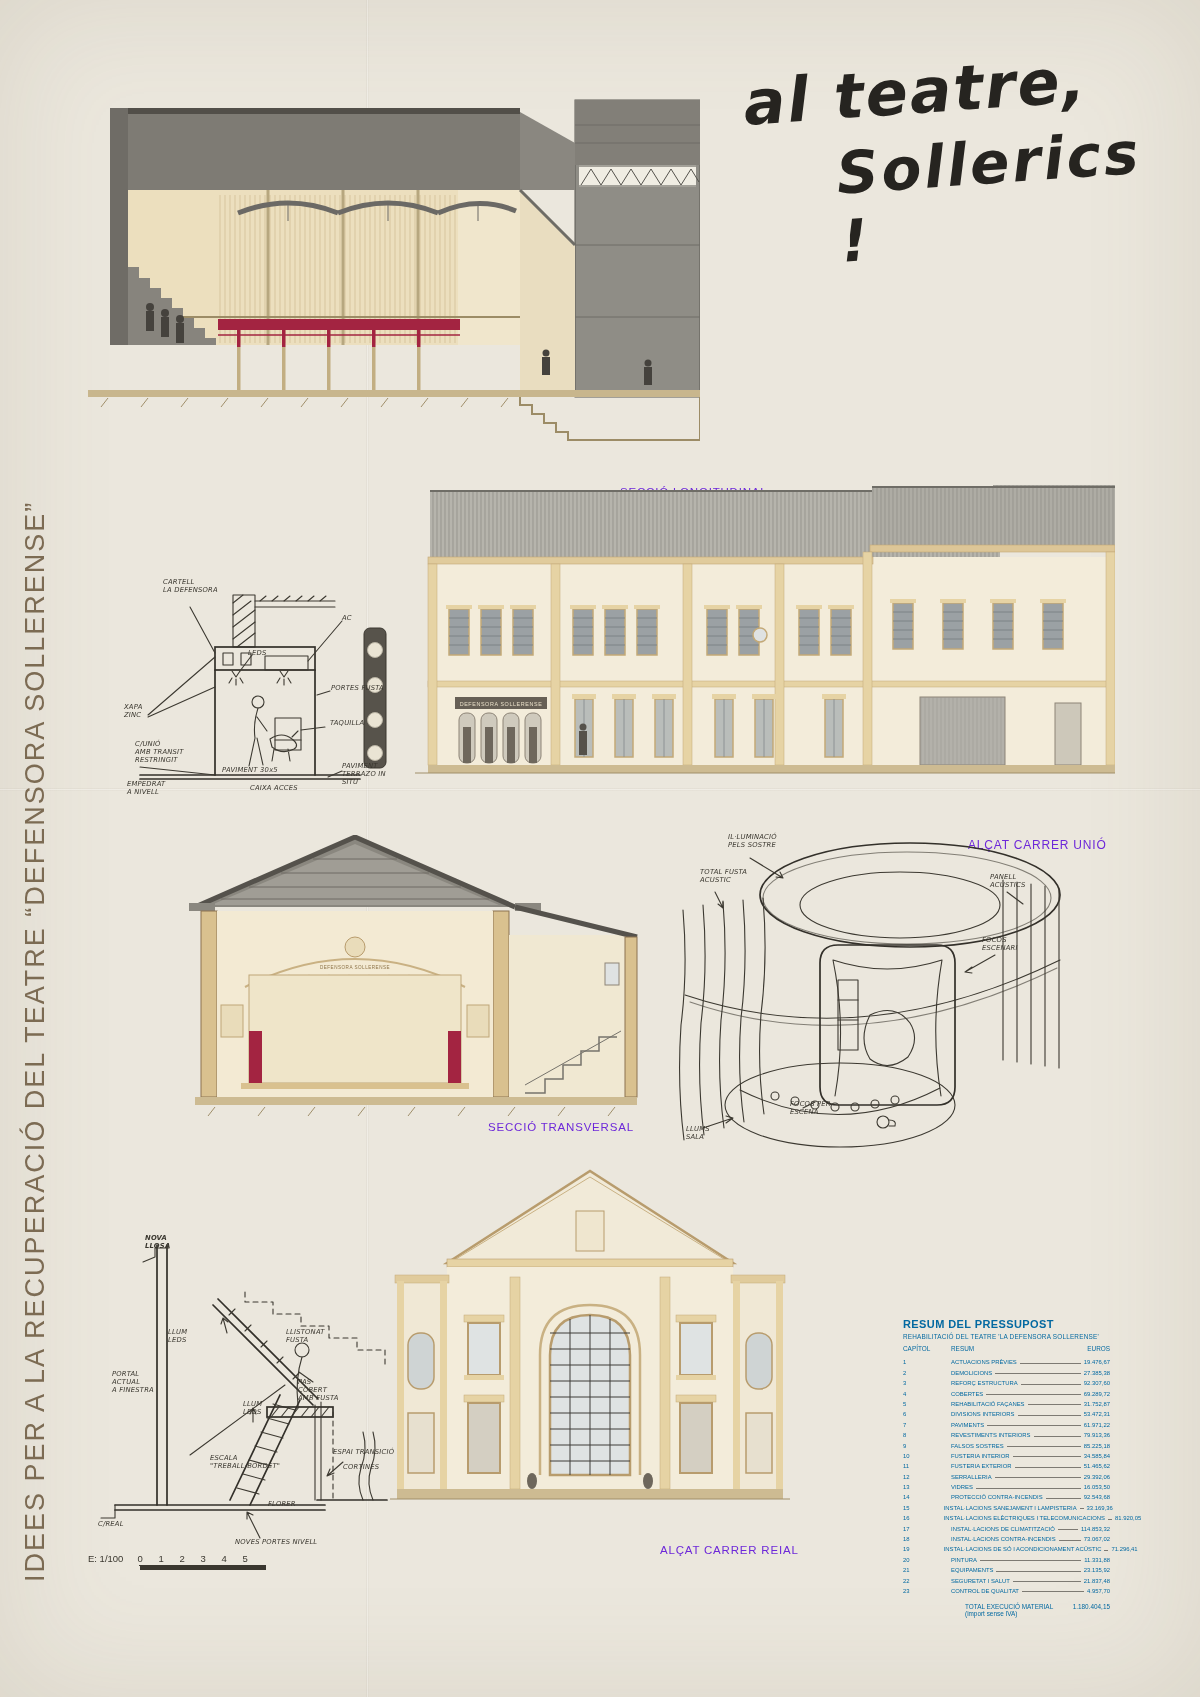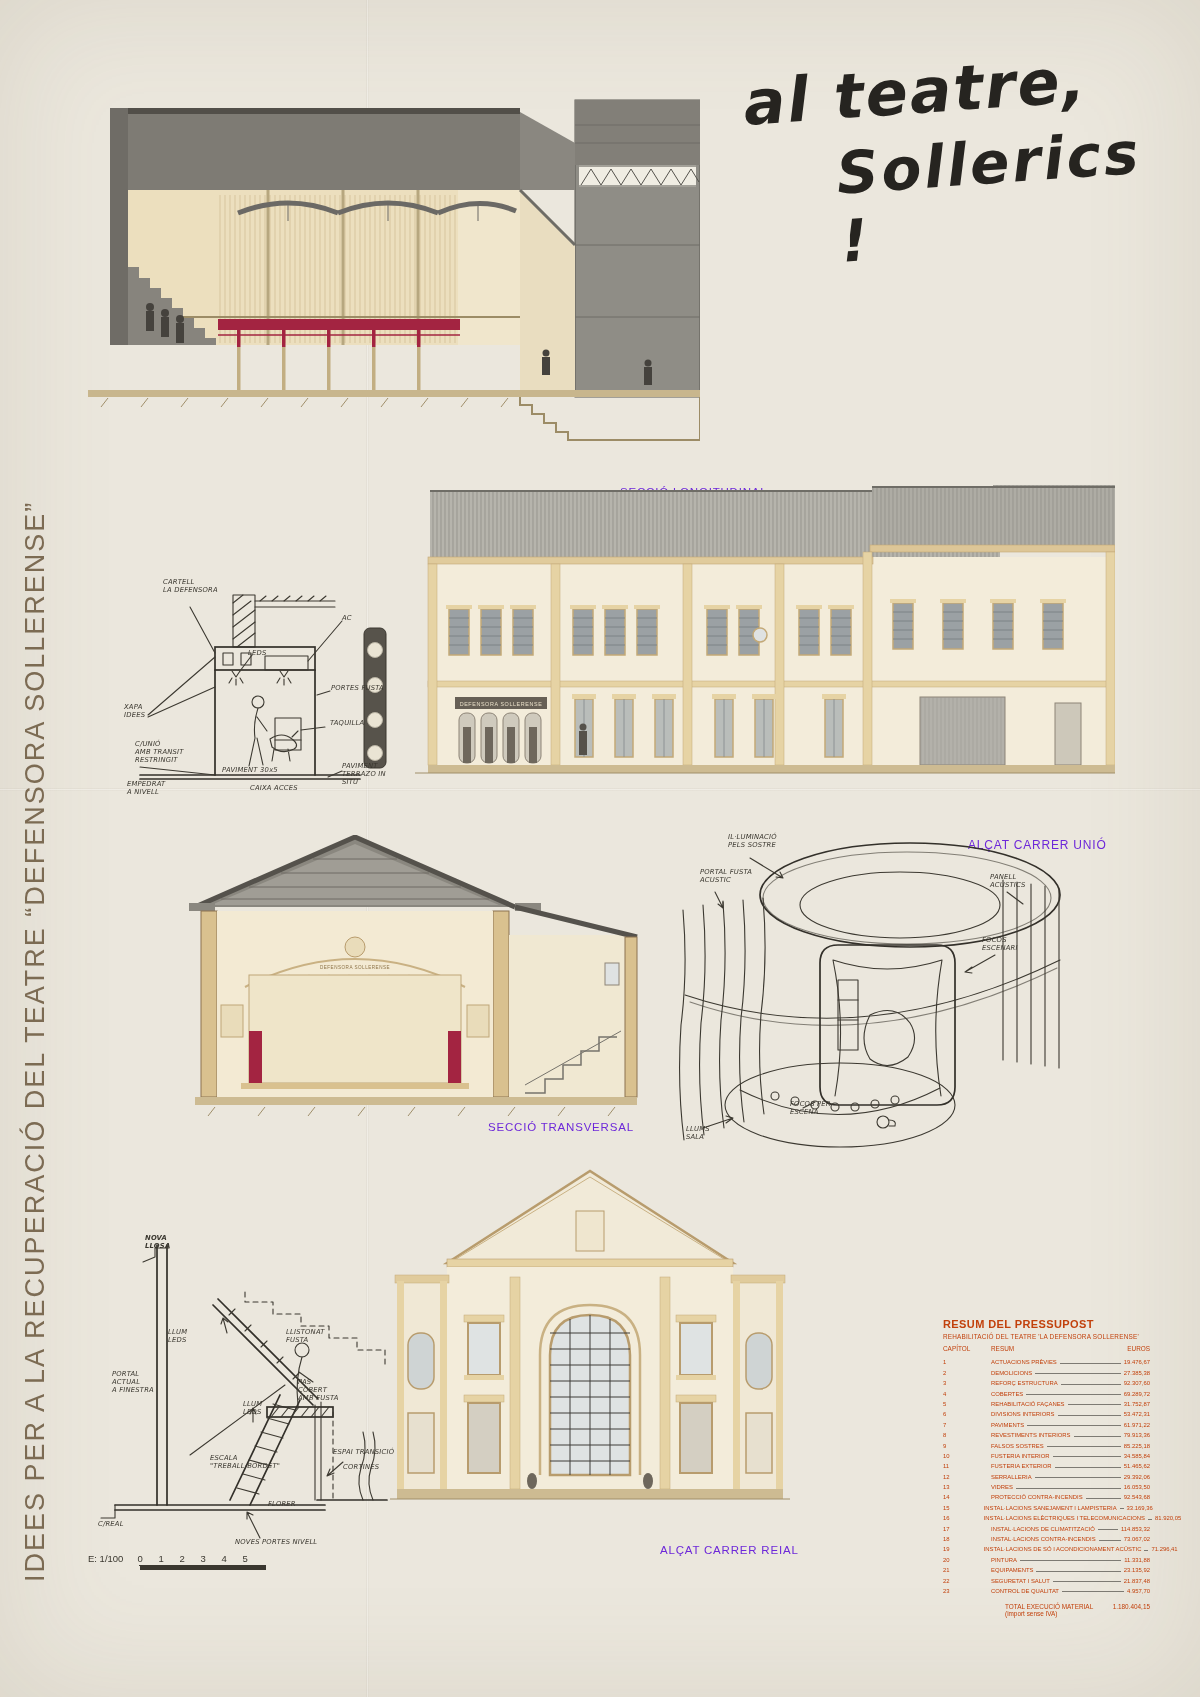--- a/index.html
+++ b/index.html
@@ -19,21 +19,21 @@
   .main-title .t1{font-size:62px;letter-spacing:2px;}
   .main-title .t2{font-size:58px;margin-left:88px;margin-top:6px;letter-spacing:3px;}
 
   .dwg{position:absolute;}
   .dlabel{position:absolute;font-size:11.5px;letter-spacing:.8px;color:#6d28d9;white-space:nowrap;}
 
   .hnote{position:absolute;font-family:"DejaVu Sans",sans-serif;font-style:italic;
       font-size:6.8px;line-height:1.2;color:#3a372f;white-space:pre-line;letter-spacing:.2px;}
 
   
-  .budget{position:absolute;left:903px;top:1318px;width:207px;color:#c2410c;margin-left:40px;}
+  .budget{position:absolute;left:903px;top:1318px;width:207px;color:#0369a1;}
   .budget .btitle{font-size:11px;font-weight:bold;letter-spacing:.4px;}
   .budget .bsub{font-size:6.4px;margin-top:3px;letter-spacing:.2px;}
   .budget .bhead{display:flex;font-size:6.4px;margin-top:5px;margin-bottom:3px;}
   .budget .bhead .h-num{width:48px;}
   .budget .bhead .h-resum{flex:1;}
   .budget .bhead .h-euros{text-align:right;}
   .brow{display:flex;align-items:flex-end;font-size:5.9px;height:10.4px;white-space:nowrap;}
   .brow .bnum{width:14px;}
   .brow .bname{padding-left:34px;}
   .brow .blead{flex:1;border-bottom:.8px solid #7d7a73;margin:0 3px 1.5px 3px;min-width:4px;}
@@ -377,21 +377,21 @@
       <circle cx="255" cy="228" r="7.5" fill="#eae4d4" stroke="#b8b2a2"></circle>
     </svg>
   </div>
   <div class="hnote" style="left:163px;top:578px;">CARTELL
 LA DEFENSORA</div>
   <div class="hnote" style="left:342px;top:614px;">AC</div>
   <div class="hnote" style="left:248px;top:649px;">LEDS</div>
   <div class="hnote" style="left:331px;top:684px;">PORTES FUSTA</div>
   <div class="hnote" style="left:330px;top:719px;">TAQUILLA</div>
   <div class="hnote" style="left:124px;top:703px;">XAPA
-IDEES</div>
+ZINC</div>
   <div class="hnote" style="left:135px;top:740px;">C/UNIÓ
 AMB TRANSIT
 RESTRINGIT</div>
   <div class="hnote" style="left:342px;top:762px;">PAVIMENT
 TERRAZO IN
 SITU</div>
   <div class="hnote" style="left:127px;top:780px;">EMPEDRAT
 A NIVELL</div>
   <div class="hnote" style="left:222px;top:766px;">PAVIMENT 30x5</div>
   <div class="hnote" style="left:250px;top:784px;">CAIXA ACCES</div>
@@ -430,21 +430,21 @@
       <path d="M95,48 L128,68 M128,68 l-7,-1 M128,68 l-3,-6" class="ink"></path>
       <path d="M60,82 L68,98 M68,98 l-5,-4 M68,98 l0,-7" class="ink"></path>
       <path d="M352,82 L368,94" class="ink"></path>
       <path d="M340,145 L310,162 M310,162 l7,-5 M310,162 l7,1" class="ink"></path>
       <path d="M148,298 L160,292" class="ink"></path>
       <path d="M48,318 L78,308 M78,308 l-7,5 M78,308 l-7,-2" class="ink"></path>
     </svg>
   </div>
   <div class="hnote" style="left:728px;top:833px;">IL·LUMINACIÓ
 PELS SOSTRE</div>
-  <div class="hnote" style="left:700px;top:868px;">PORTAL FUSTA
+  <div class="hnote" style="left:700px;top:868px;">TOTAL FUSTA
 ACUSTIC</div>
   <div class="hnote" style="left:990px;top:873px;">PANELL
 ACUSTICS</div>
   <div class="hnote" style="left:982px;top:936px;">FOCOS
 ESCENARI</div>
   <div class="hnote" style="left:790px;top:1100px;">FOCOS PER
 ESCENA</div>
   <div class="hnote" style="left:686px;top:1125px;">LLUMS
 SALA</div>
 

